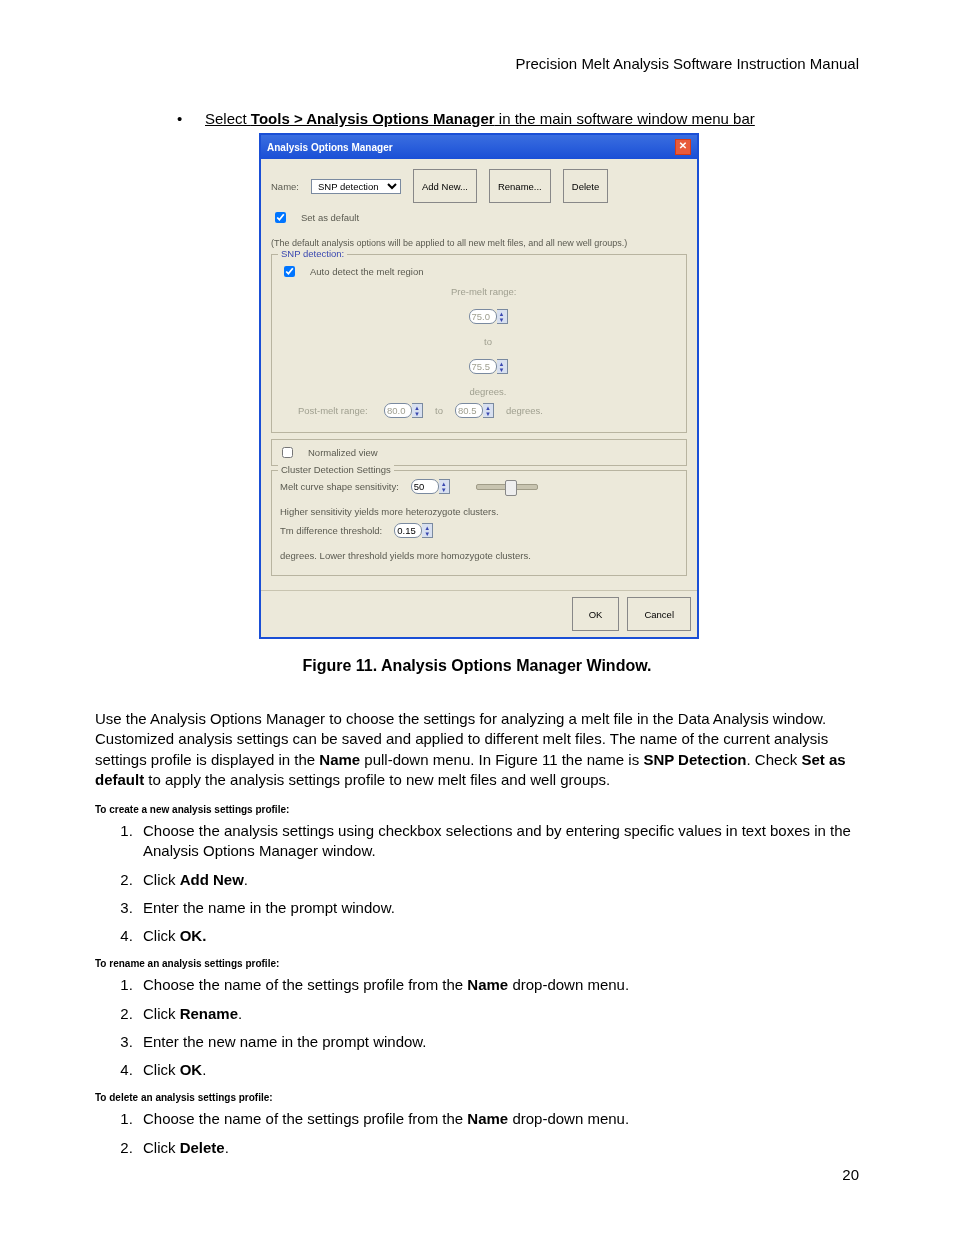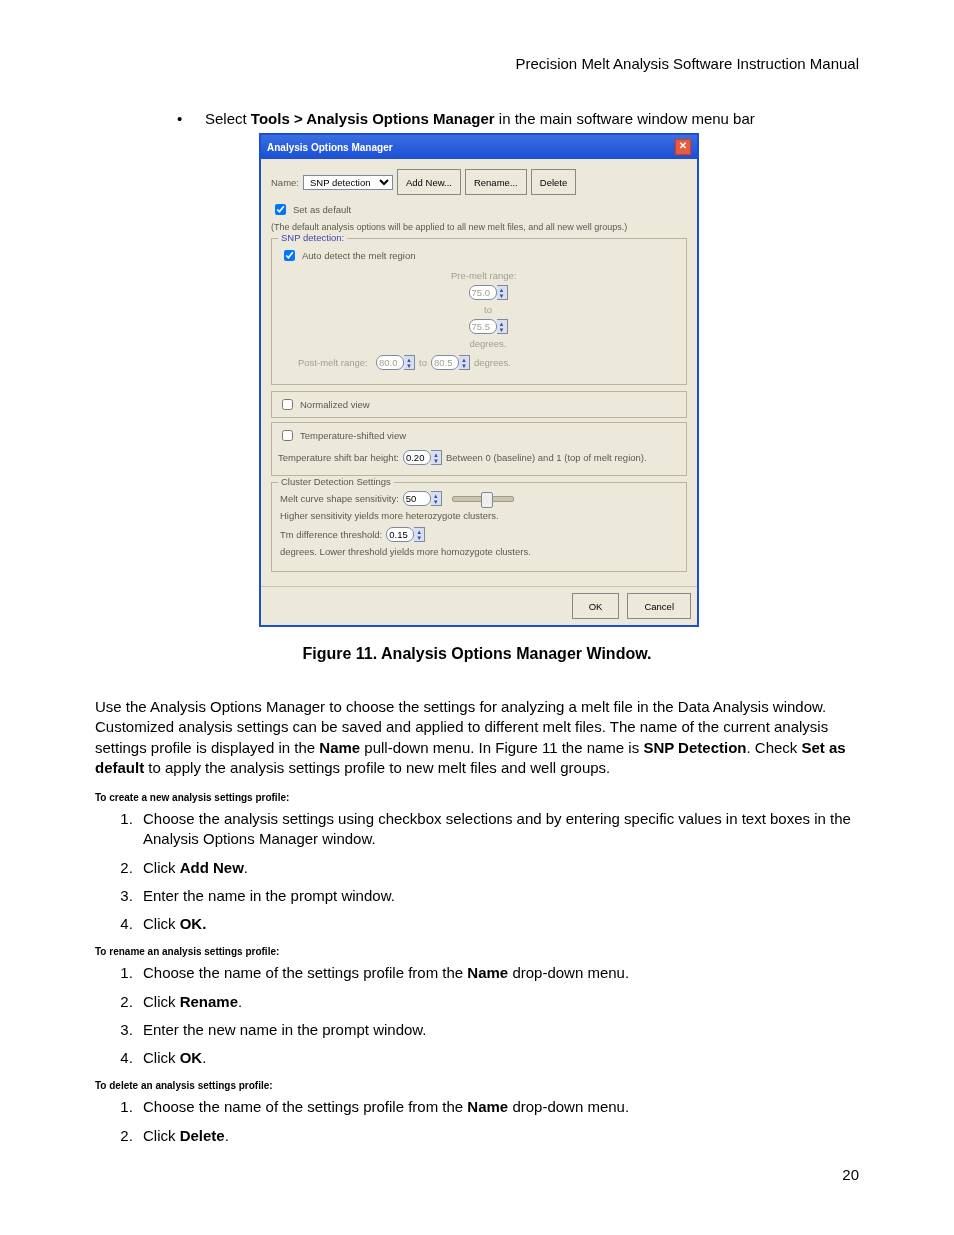--- a/index.html
+++ b/index.html
@@ -19,20 +19,21 @@
   .hdr {
     text-align: right;
     font-size: 15px;
     margin-bottom: 38px;
   }
   .bullet-line {
     font-size: 15px;
     margin-left: 110px;
     text-indent: -14px;
     margin-bottom: 4px;
+    text-decoration: underline;
   }
   .bullet-line .dot { display:inline-block; width:14px; }
 
   
   .dlg-wrap {
     margin: 6px auto 18px auto;
     width: 436px;
   }
   .dlg {
     width: 436px;
@@ -58,35 +59,35 @@
     color:#fff;
     font-size:10px;
     line-height:12px;
     text-align:center;
     font-weight:bold;
   }
   .dlg-body {
     padding: 10px 10px 8px 10px;
     color: #5a5a50;
   }
-  .row { display:flex; align-items:center; gap:4px; margin-bottom:6px; flex-wrap:wrap; }
+  .row { display:flex; align-items:center; gap:12px; margin-bottom:6px; flex-wrap:wrap; }
   .dlg select, .dlg input[type=text] {
     font-size: 9.5px;
     background: #fff;
     border: 1px solid #7a8aa0;
     padding: 0 2px;
     height: 15px;
     box-sizing: border-box;
   }
   .dlg .btn {
     font-size: 9.5px;
     background: #ece9da;
     border: 1px solid #888;
     padding: 1px 8px;
-    height: 26px;
+    height: 34px;
     box-sizing: border-box;
   }
   .group {
     border: 1px solid #b8b4a0;
     padding: 8px 8px 8px 8px;
     margin-bottom: 6px;
     position: relative;
   }
   .group-title {
     position: absolute;
@@ -237,37 +238,20 @@
               </span>
             <span>degrees.</span>
           </div>
         </div>
 
         <div class="row" style="border:1px solid #b8b4a0; padding:4px 6px; margin-bottom:4px;">
           <input type="checkbox" class="chk" style="">
           <span>Normalized view</span>
         </div>
 
-        <div style="border:1px solid #b8b4a0; padding:4px 6px; margin-bottom:6px;">
-          <div class="row">
-            <input type="checkbox" class="chk" style="">
-            <span>Temperature-shifted view</span>
-          </div>
-          <div class="row" style="margin-top:4px;">
-            <span>Temperature shift bar height:</span>
-            <span class="spin">
-                <input type="text" value="0.20" style="">
-                <span class="arrows">
-                  <span>▲</span>
-                  <span>▼</span>
-                </span>
-              </span>
-            <span>Between 0 (baseline) and 1 (top of melt region).</span>
-          </div>
-        </div>
 
         <div class="group">
           <div class="group-title" style="color:#5a5a50;">Cluster Detection Settings</div>
           <div class="row">
             <span>Melt curve shape sensitivity:</span>
             <span class="spin">
                 <input type="text" value="50" style="">
                 <span class="arrows">
                   <span>▲</span>
                   <span>▼</span>

